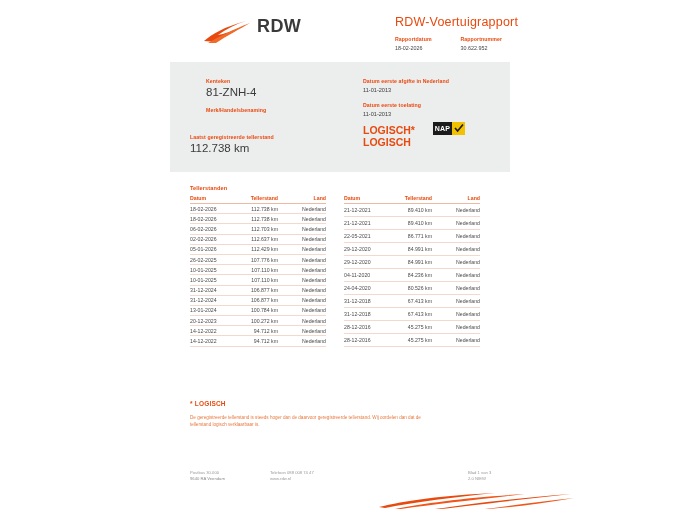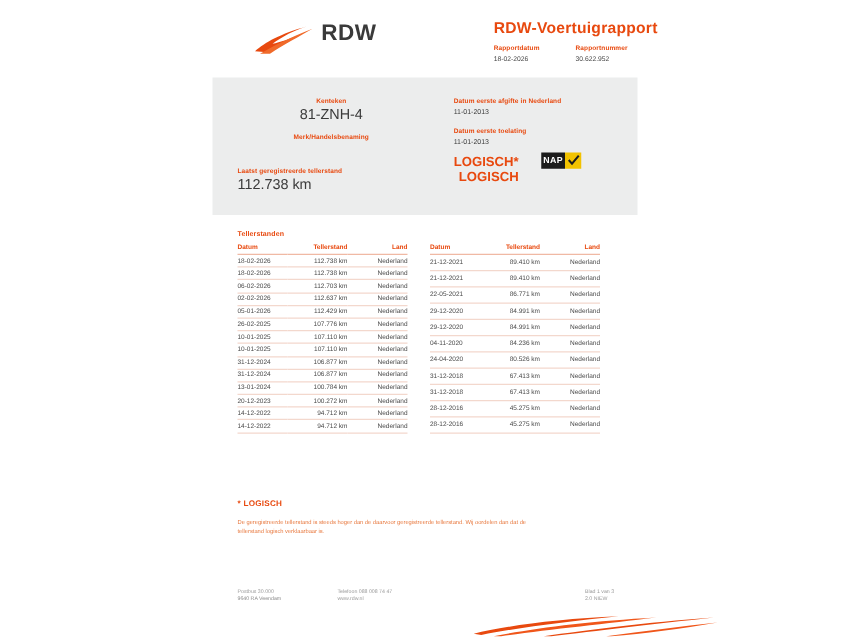--- a/index.html
+++ b/index.html
@@ -50,21 +50,21 @@
     left: 0;
     top: 6px;
     width: 52px;
     height: 26px;
   }
   .report-title {
     position: absolute;
     left: 363px;
     top: 15px;
     font-size: 12.5px;
-    font-weight: bold;
+    font-weight: normal;
     color: #e8490f;
     letter-spacing: 0.2px;
   }
   .meta-row {
     position: absolute;
     left: 363px;
     top: 36px;
     width: 300px;
     font-size: 5.2px;
   }
@@ -89,24 +89,23 @@
   .infoblock {
     position: absolute;
     left: 170px;
     top: 62px;
     width: 340px;
     height: 110px;
     background: #eceded;
   }
   .ib-left {
     position: absolute;
-    left: 20px;
+    left: 36px;
     top: 16px;
     width: 150px;
-    text-align: center;
   }
   .ib-right {
     position: absolute;
     left: 193px;
     top: 16px;
     width: 140px;
   }
   .lbl {
     color: #e8490f;
     font-weight: bold;
@@ -132,21 +131,20 @@
     width: 160px;
   }
   .verdict {
     position: absolute;
     left: 193px;
     top: 62px;
     color: #e8490f;
     font-weight: bold;
     font-size: 10.5px;
     line-height: 12px;
-    text-align: right;
   }
   .nap-badge {
     position: absolute;
     left: 263px;
     top: 60px;
     width: 32px;
     height: 13px;
   }
   .nap-left {
     position: absolute;

